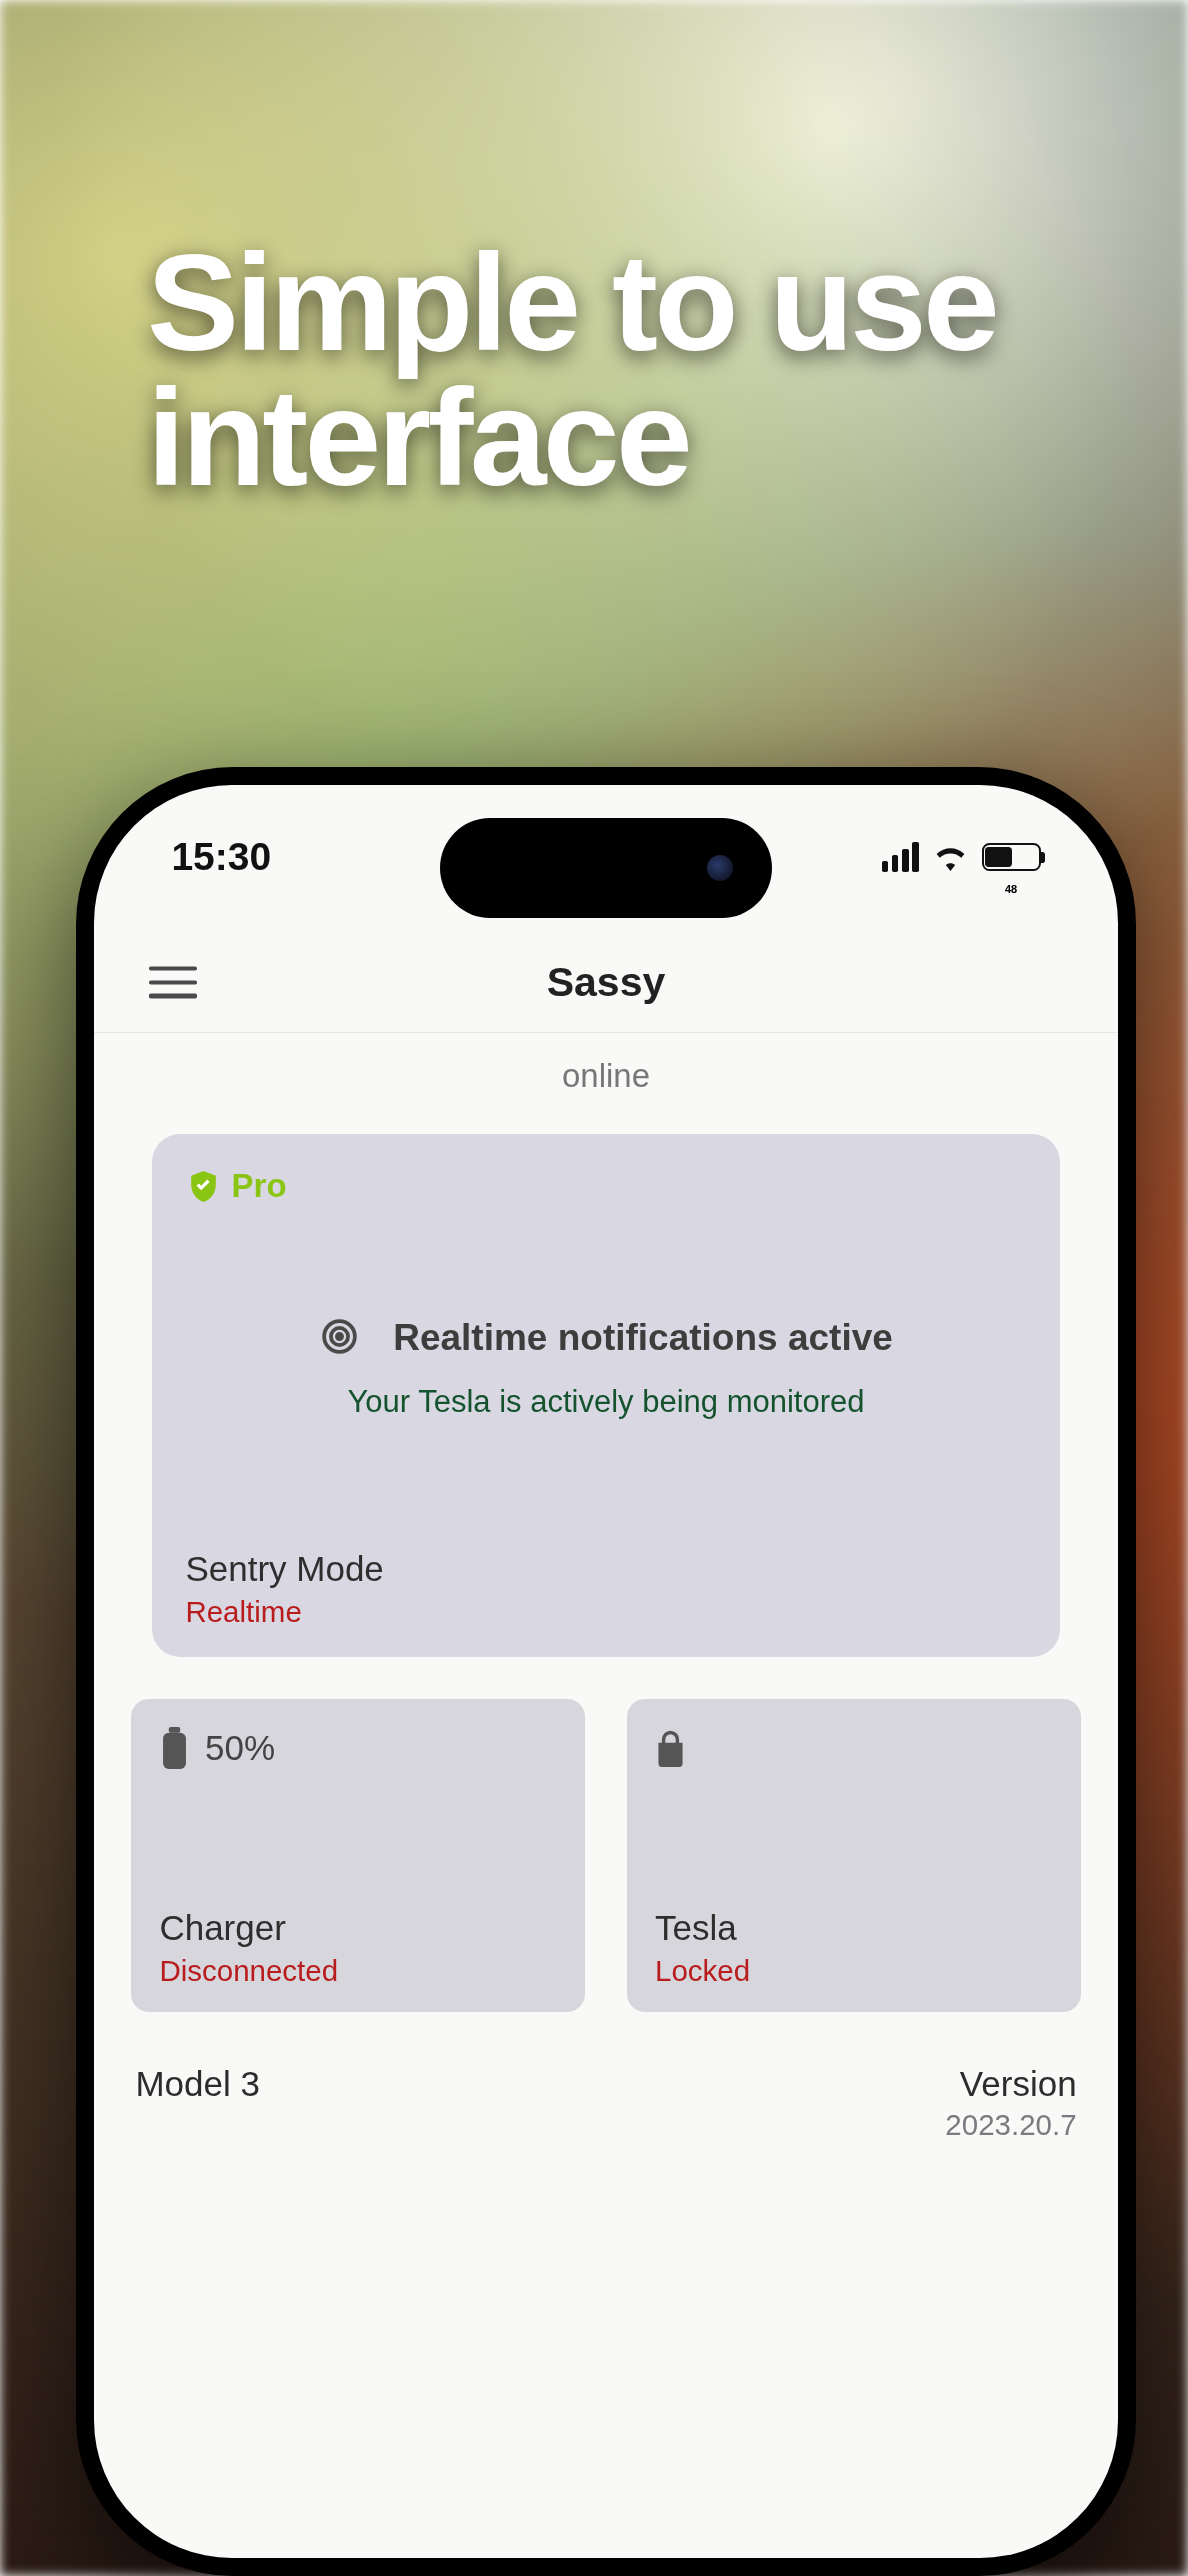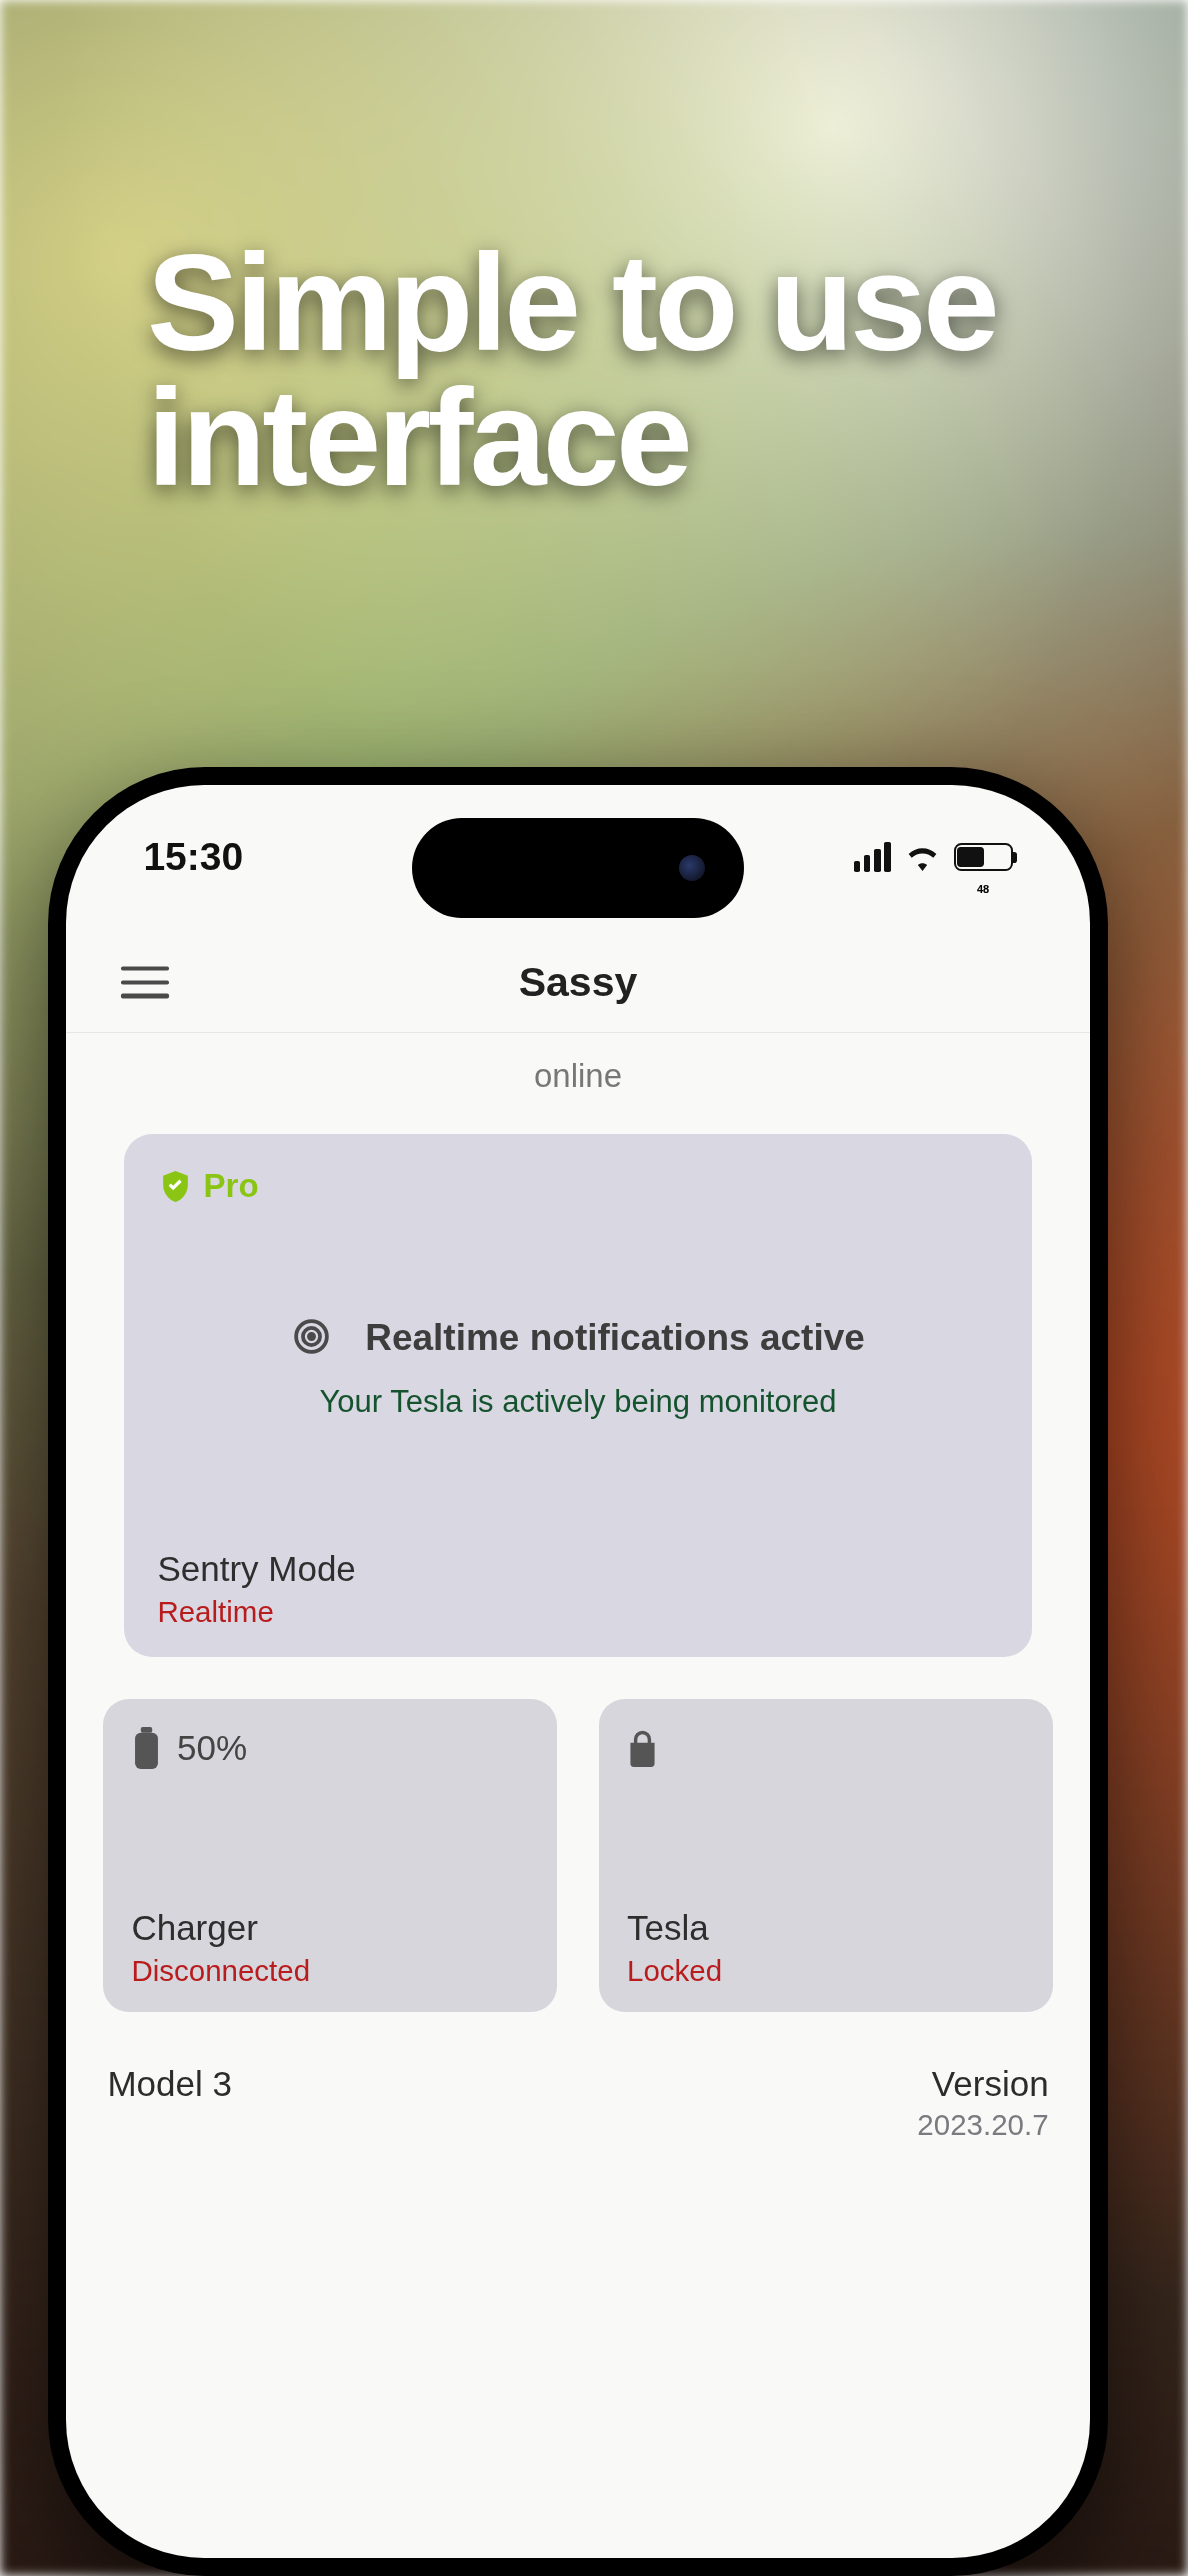--- a/index.html
+++ b/index.html
@@ -14,21 +14,21 @@
         linear-gradient(180deg, #5a6d55 0%, #736043 40%, #2a1a14 100%);
       filter: blur(5.5px);
     }
     .promo-headline {
       position: absolute; left: 147px; top: 235px;
       color: #fff; font-weight: 900; font-size: 138px; line-height: 0.98;
       letter-spacing: -3.7px;
       text-shadow: 0 5.5px 22px rgba(0,0,0,0.6);
     }
     .phone {
-      position: absolute; left: 48px; top: 767px;
+      position: absolute; left: 76px; top: 767px;
       width: 1060px; height: 1809px; 
       border-radius: 157px;
       background: #000;
       padding: 18.4px;
       box-shadow: 0 37px 111px rgba(0,0,0,0.6);
     }
     .phone-inner {
       width: 100%; height: 100%;
       background: #f9f9f7;
       border-radius: 138px;
@@ -87,21 +87,21 @@
     .pro-badge { display:flex; align-items:center; gap:9.2px; color:#8bc514; font-weight:600; font-size:33px; }
     .shield-icon svg { width: 37px; height: 37px; display:block; }
     .sentry-center { text-align:center; padding: 111px 9.2px 74px; }
     .sentry-row { display:flex; align-items:center; justify-content:center; gap:33px; }
     .target-icon svg { width: 41px; height: 41px; stroke:#4a4a4a; }
     .sentry-title { font-size: 37px; font-weight: 800; color:#3d3d3d; }
     .sentry-sub { font-size: 31px; color:#14532d; margin-top: 24px; }
     .card-footer-title { font-size: 35px; font-weight: 500; color:#2e2e2e; margin-top: 55px; }
     .card-footer-sub { font-size: 29.5px; color:#b91c1c; margin-top: 5.5px; }
     .row2 { display:grid; grid-template-columns: 1fr 1fr; gap: 42px; padding: 0 37px; margin-top: 42px; }
-    .small-card { background:#d6d6dc; border-radius: 26px; padding: 28px 28px 24px; min-height: 313px; display:flex; flex-direction:column; justify-content: space-between; }
+    .small-card { background:#d6d6dc; border-radius: 18px; padding: 28px 28px 24px; min-height: 313px; display:flex; flex-direction:column; justify-content: space-between; }
     .small-top { display:flex; align-items:center; gap:14.7px; font-size:35px; color:#444; }
     .batt-icon svg, .lock-icon svg { width: 31px; height: 42px; display:block; }
     .footer-row { display:flex; justify-content:space-between; align-items:flex-start; padding: 52px 41px 0; font-size: 35px; color:#2c2c2c; font-weight: 500; }
     .footer-right { text-align:right; }
     .footer-right-sub { color:#7a7a80; font-size: 29.5px; font-weight: 400; margin-top: 3.7px; }
   </style>
 </head>
 <body>
 
 <div class="promo-bg"></div>

